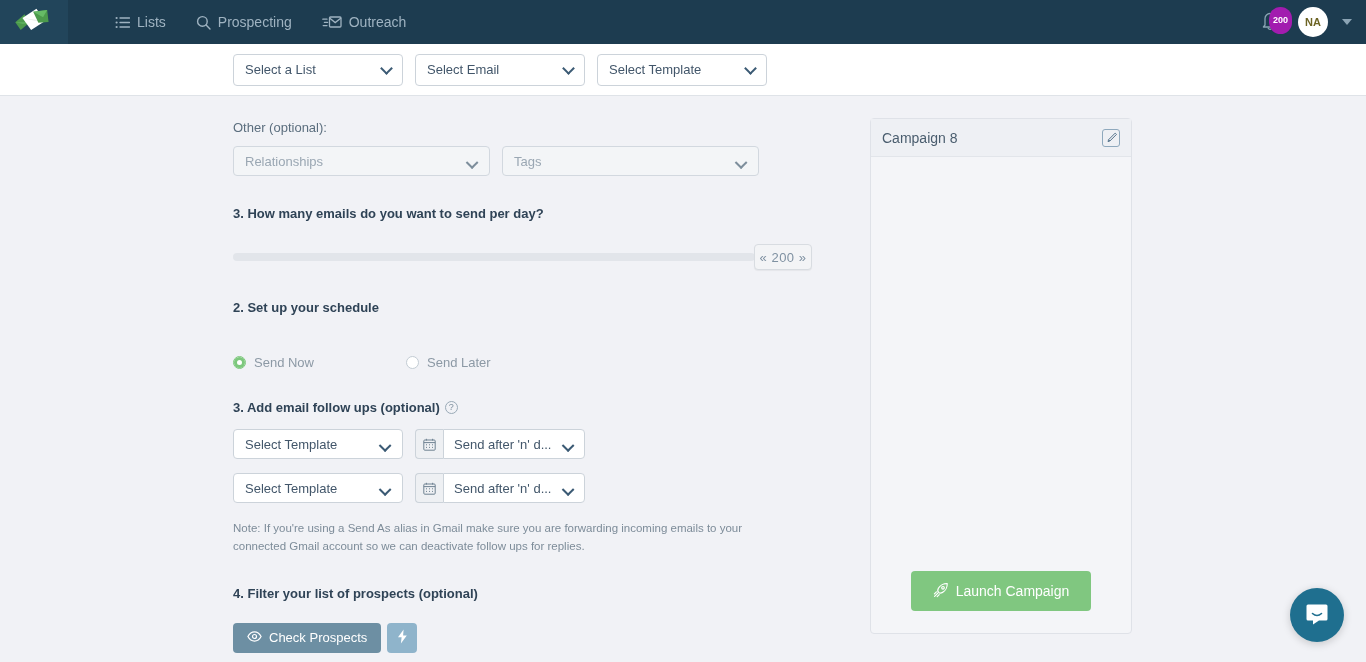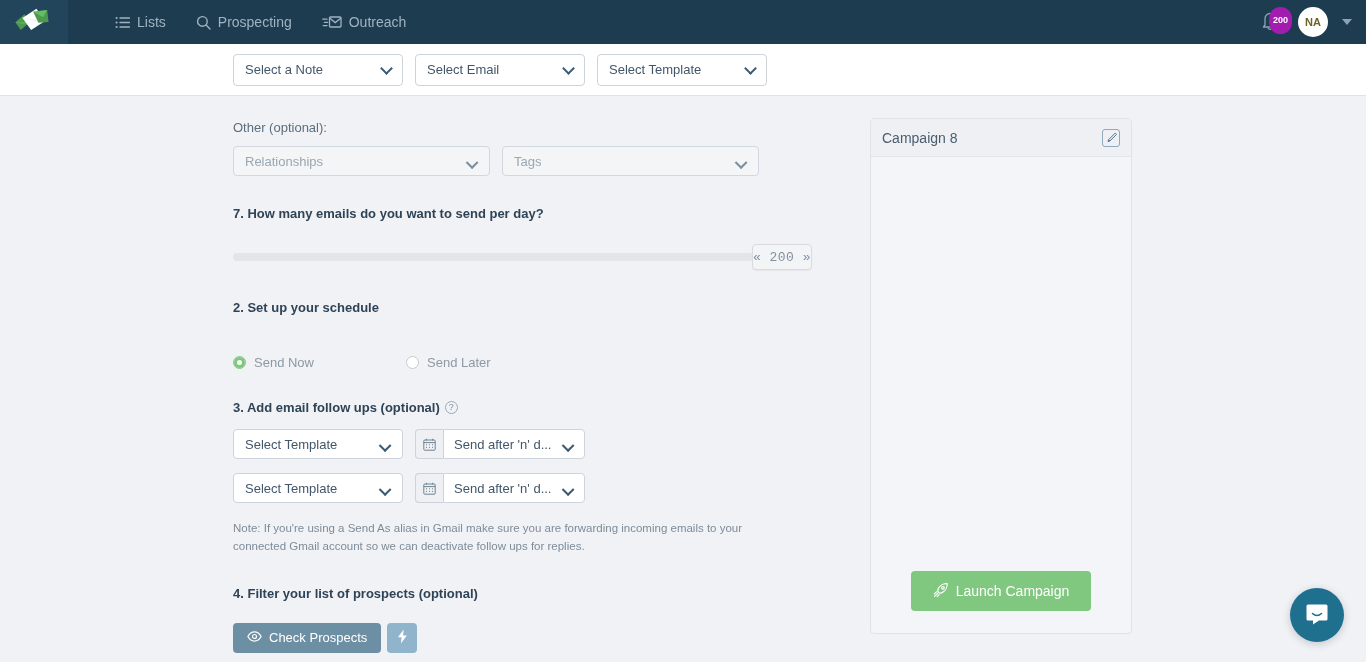--- a/index.html
+++ b/index.html
@@ -227,21 +227,20 @@
     border: 1px solid #d8dce1;
     border-radius: 4px;
     display: flex;
     align-items: center;
     justify-content: center;
     font-size: 13px;
     color: #7f91a2;
     cursor: ew-resize;
     box-shadow: 0 1px 1px rgba(0,0,0,.05);
     letter-spacing: .5px;
-    font-family: Liberation Mono, monospace;
   }
 
   
   .radio-row { display: flex; margin-top: 40px; }
   .radio-item {
     display: flex;
     align-items: center;
     gap: 8px;
     font-size: 13px;
     color: #8c99a5;
@@ -508,21 +507,21 @@
     <div class="avatar">
       <span>NA</span>
     </div>
 
     <span class="caret-down"></span>
   </div>
 </div>
 
 <div class="subbar">
   <div class="sel sel-list">
-    <span>Select a Note</span>
+    <span>Select a List</span>
   </div>
   <div class="sel sel-email">
     <span>Select Email</span>
   </div>
   <div class="sel sel-template">
     <span>Select Template</span>
   </div>
 </div>
 
 <div class="page">
@@ -534,21 +533,21 @@
     <div class="row">
       <div class="sel-dis w-rel">
         <span>Relationships</span>
       </div>
       <div class="sel-dis w-tags">
         <span>Tags</span>
       </div>
     </div>
 
     <div class="qtitle">
-      <span>7. How many emails do you want to send per day?</span>
+      <span>3. How many emails do you want to send per day?</span>
     </div>
 
     <div class="slider-wrap">
       <div class="slider-track"></div>
       <div class="slider-handle">
         <span>« 200 »</span>
       </div>
     </div>
 
     <div class="qtitle">

